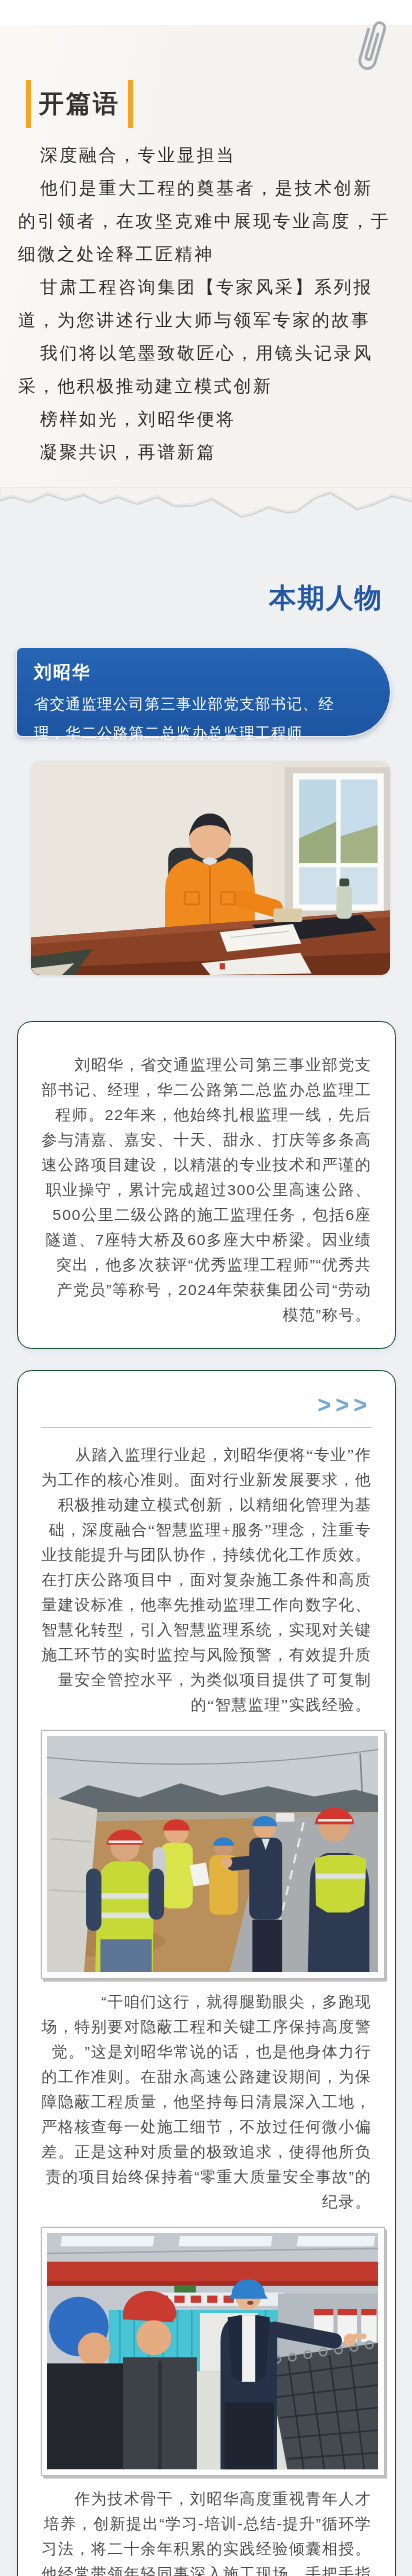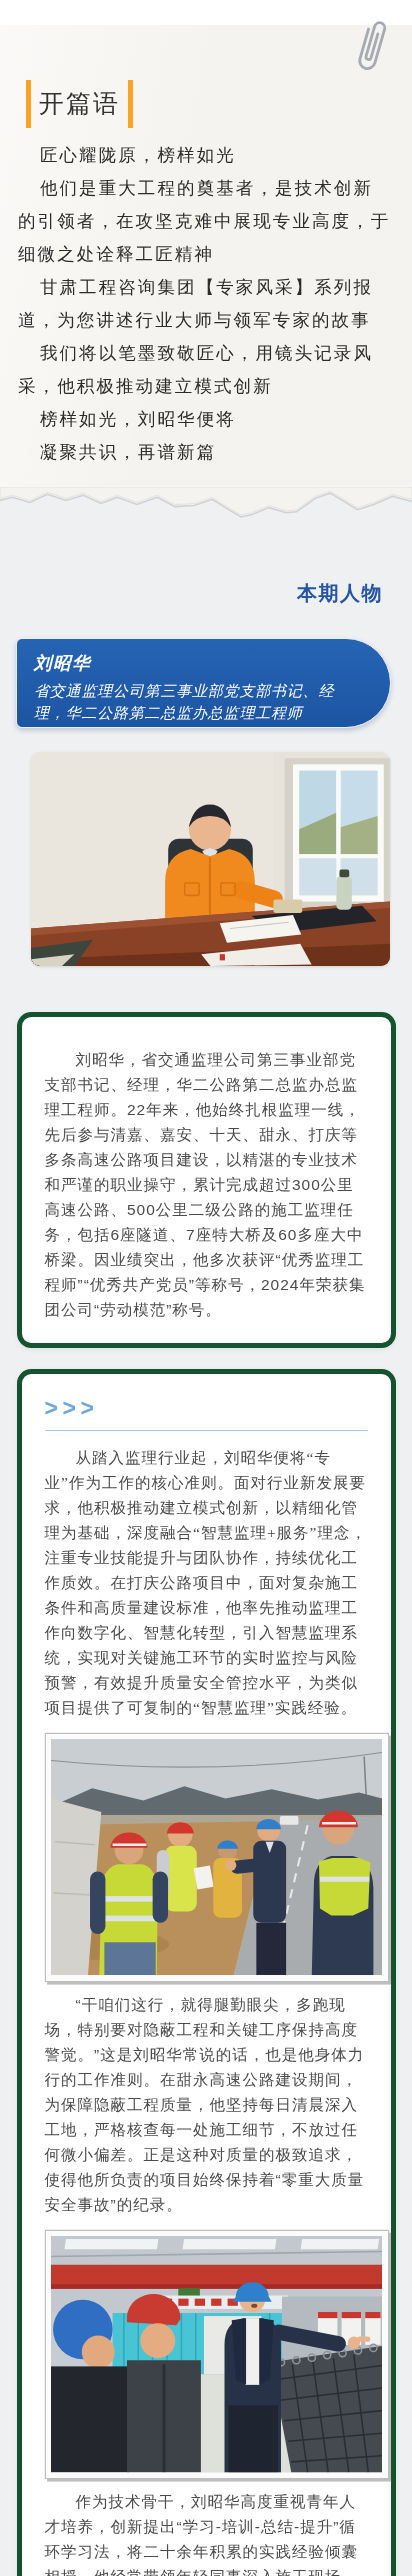--- a/index.html
+++ b/index.html
@@ -11,40 +11,40 @@
 
   
   .paper{position:relative;background-color:#F5F3EF;
     background-image:linear-gradient(180deg, rgba(120,110,90,.06) 0.5px, transparent 0.5px),
                      linear-gradient(100deg, rgba(255,255,255,.55), transparent 45%);
     background-size:100% 161px,100% 100%;
     padding:54px 0 18.5px;}
   .paperclip{position:absolute;top:-12.4px;right:23px;width:34px;height:64px;}
   .opening-header{margin-left:26px;display:inline-flex;align-items:center;gap:8.2px;height:49px;}
   .accent-bar{width:4.6px;height:48px;background:#F7A324;}
-  .opening-title{font-size:25px;font-weight:400;color:#333333;letter-spacing:2.1px;}
+  .opening-title{font-size:25px;font-weight:700;color:#333333;letter-spacing:2.1px;}
   .opening-body{margin:9.3px 20.6px 0 18px;font-size:17.5px;line-height:33px;letter-spacing:2.1px;color:#2C2C2C;font-weight:500;}
   .opening-body p{margin:0;text-indent:1.25em;}
   .torn-edge{display:block;width:412px;height:32px;}
 
   
   .main{background:#EFF0F2;padding-bottom:36px;}
-  .section-label{text-align:right;padding:61px 29px 0 0;font-size:20px;font-weight:700;color:#2456A4;letter-spacing:1.5px;}
+  .section-label{text-align:right;padding:61px 29px 0 0;font-size:27px;font-weight:700;color:#2456A4;letter-spacing:1.5px;}
 
   .banner{box-sizing:border-box;margin:31px 0 0 15.5px;width:375px;height:90px;background:linear-gradient(180deg,#2664B4,#1C55A2);
     border-radius:6.2px 46px 46px 6.2px;color:#ffffff;padding:11.3px 36px 0 17.5px;
-    border:1px solid #E8EEF6;box-shadow:0 2.6px 5.2px rgba(70,90,120,.28);font-style:italic;}
+    border:1px solid #E8EEF6;box-shadow:0 2.6px 5.2px rgba(70,90,120,.28);}
   .banner-name{font-size:17.5px;font-weight:700;letter-spacing:1.5px;}
-  .banner-title{margin-top:5.2px;font-size:15px;line-height:22px;letter-spacing:0.8px;}
+  .banner-title{margin-top:5.2px;font-size:15px;line-height:29px;letter-spacing:0.8px;}
 
   .photo-office{margin:24px 0 0 31px;width:359px;height:214px;border-radius:9.3px;overflow:hidden;box-shadow:0 1px 3.1px rgba(0,0,0,.12);}
   .photo-office svg{display:block;}
 
   .card{box-sizing:border-box;margin:0 auto;width:379px;background:#ffffff;border-radius:14.4px;
-    border:5px solid #14532d;box-shadow:0 1.5px 4.1px rgba(150,170,190,.18);}
+    border:1px solid #14532d;box-shadow:0 1.5px 4.1px rgba(150,170,190,.18);text-align:right;}
   .card-intro{margin-top:46px;padding:30px 23px 20.6px;}
   .card-story{margin-top:21.6px;padding:23px 23px 21.6px;}
   .body-text{font-size:15.5px;line-height:25px;letter-spacing:1px;color:#4B4B4B;text-indent:2em;margin:0;}
   .marker{font-size:23px;font-weight:700;color:#6FA9DA;letter-spacing:4.6px;line-height:1;}
   .divider{height:1.5px;background:#ACCCE6;margin-top:9.3px;border-radius:1px;}
   .mt26{margin-top:13.4px;font-family:Liberation Serif, serif;} .mt20{margin-top:10.3px;}
 
   .photo-frame{margin:13.4px auto 0;width:344px;box-sizing:border-box;background:#FCFCFC;padding:5.2px;
     border:0.5px solid #BDBDBD;box-shadow:2.1px 2.6px 0 rgba(125,125,125,.5), -0.5px -0.5px 0 rgba(210,210,210,.6);}
   .photo-frame svg{display:block;width:100%;}
@@ -63,21 +63,21 @@
       </g>
     </svg>
 
     <div class="opening-header">
       <span class="accent-bar"></span>
       <span class="opening-title">开篇语</span>
       <span class="accent-bar"></span>
     </div>
 
     <div class="opening-body">
-      <p>匠心耀陇原，榜样如光</p>
+      <p>深度融合，专业显担当</p>
       <p>他们是重大工程的奠基者，是技术创新的引领者，在攻坚克难中展现专业高度，于细微之处诠释工匠精神</p>
       <p>甘肃工程咨询集团【专家风采】系列报道，为您讲述行业大师与领军专家的故事</p>
       <p>我们将以笔墨致敬匠心，用镜头记录风采，他积极推动建立模式创新</p>
       <p>榜样如光，刘昭华便将</p>
       <p>凝聚共识，再谱新篇</p>
     </div>
   </section>
 
   <svg class="torn-edge" viewBox="0 0 800 62" preserveAspectRatio="none" style="background:#EFF0F2;">
     <path d="M0,0 H800 V24 L762,14 L726,30 L694,40 L668,24 L641,8 L612,18 L576,44 L556,46 L522,36 L488,50 L468,54 L441,38 L412,20 L377,32 L340,34 L305,16 L266,30 L228,16 L196,28 L162,12 L128,22 L92,10 L58,26 L24,16 L0,22 Z" fill="#F5F3EF" stroke="#D9D6CE" stroke-width="1"></path>

